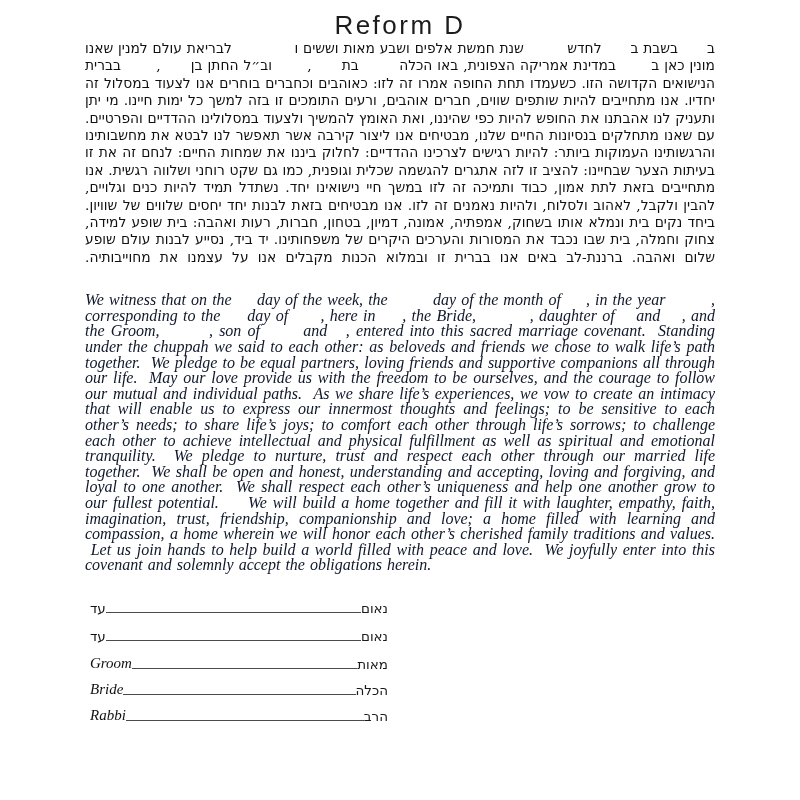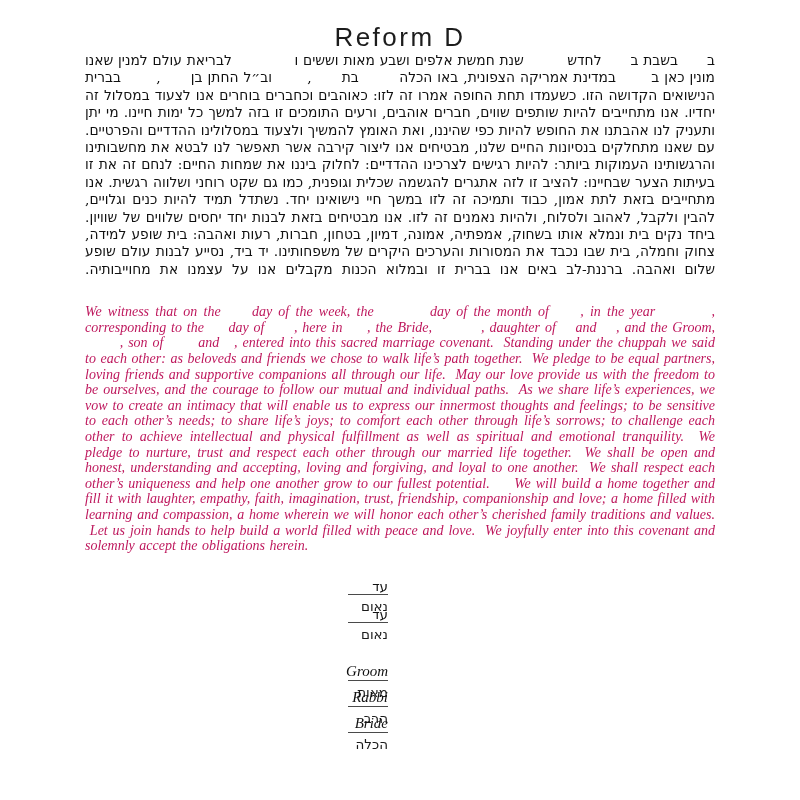--- a/index.html
+++ b/index.html
@@ -2,21 +2,21 @@
 <html><head>
 <meta charset="utf-8">
 <style>
   html, body { margin: 0; padding: 0; background: #ffffff; }
   .page {
     position: relative;
     width: 800px;
     height: 800px;
     box-sizing: border-box;
     background: #ffffff;
-    padding: 16px 85px 0 85px;
+    padding: 4px 85px 0 85px;
     overflow: hidden;
     color: #1a1a1a;
   }
   .title {
     text-align: center;
     font-family: "Liberation Sans", sans-serif;
     font-weight: 400;
     font-size: 26px;
     letter-spacing: 2.5px;
     color: #1c1c1c;
@@ -30,37 +30,36 @@
     text-align-last: justify;
     font-family: "DejaVu Serif", "DejaVu Sans", serif;
     font-size: 13.8px;
     line-height: 17.4px;
     color: #111111;
   }
   .english-para {
     text-align: justify;
     font-family: "Liberation Serif", serif;
     font-style: italic;
-    font-size: 14px;
+    font-size: 16px;
     line-height: 15.6px;
-    color: #be185d;
+    color: #0f172a;
     margin-top: 26px;
     word-spacing: 1px;
   }
   .sig-block {
     margin-top: 24px;
     width: 298px;
     margin-left: 5px;
   }
   .sig-row {
     display: flex;
     align-items: flex-end;
     height: 19px;
     margin-bottom: 7px;
-    flex-direction: column;
   }
   .sig-row.wide-gap { margin-bottom: 9px; }
   .sig-left {
     white-space: nowrap;
     color: #111111;
   }
   .sig-left.latin {
     font-family: "Liberation Serif", serif;
     font-style: italic;
     font-size: 15px;
@@ -106,26 +105,26 @@
       <span class="sig-right">נאום</span>
     </div>
 
     <div class="sig-row">
       <span class="sig-left latin">Groom</span>
       <span class="sig-line"></span>
       <span class="sig-right">מאות</span>
     </div>
 
     <div class="sig-row">
+      <span class="sig-left latin">Bride</span>
+      <span class="sig-line"></span>
+      <span class="sig-right">הכלה</span>
+    </div>
+
+    <div class="sig-row">
       <span class="sig-left latin">Rabbi</span>
       <span class="sig-line"></span>
       <span class="sig-right">הרב</span>
-    </div>
-
-    <div class="sig-row">
-      <span class="sig-left latin">Bride</span>
-      <span class="sig-line"></span>
-      <span class="sig-right">הכלה</span>
     </div>
 
   </div>
 
 </div>
 
 </body></html>

